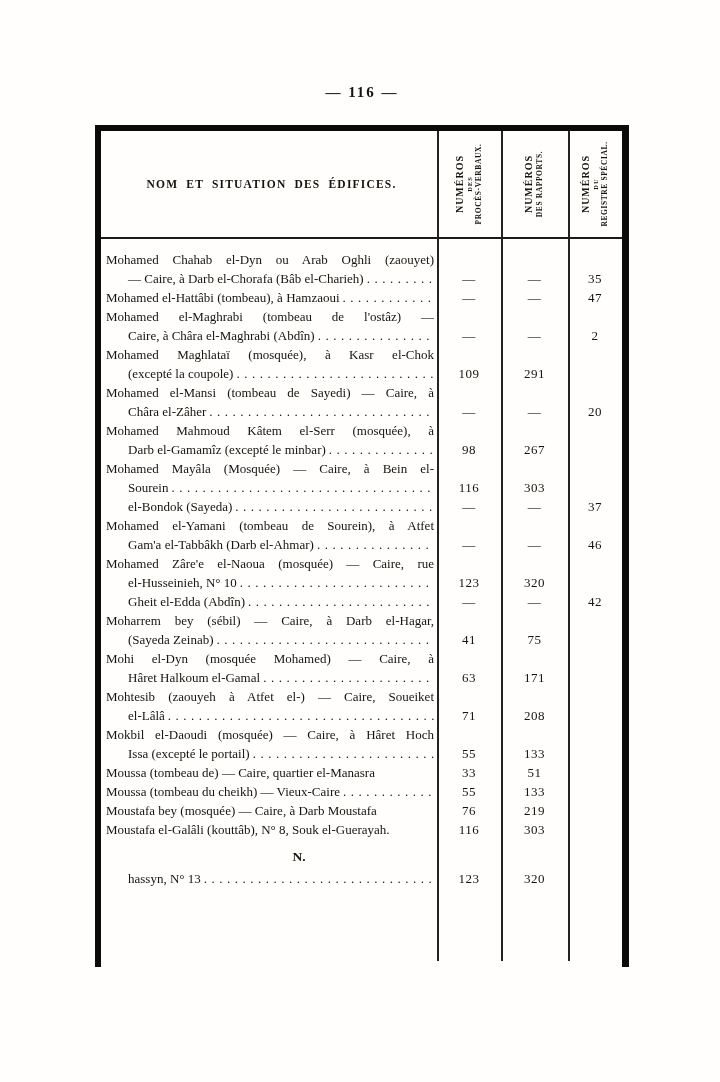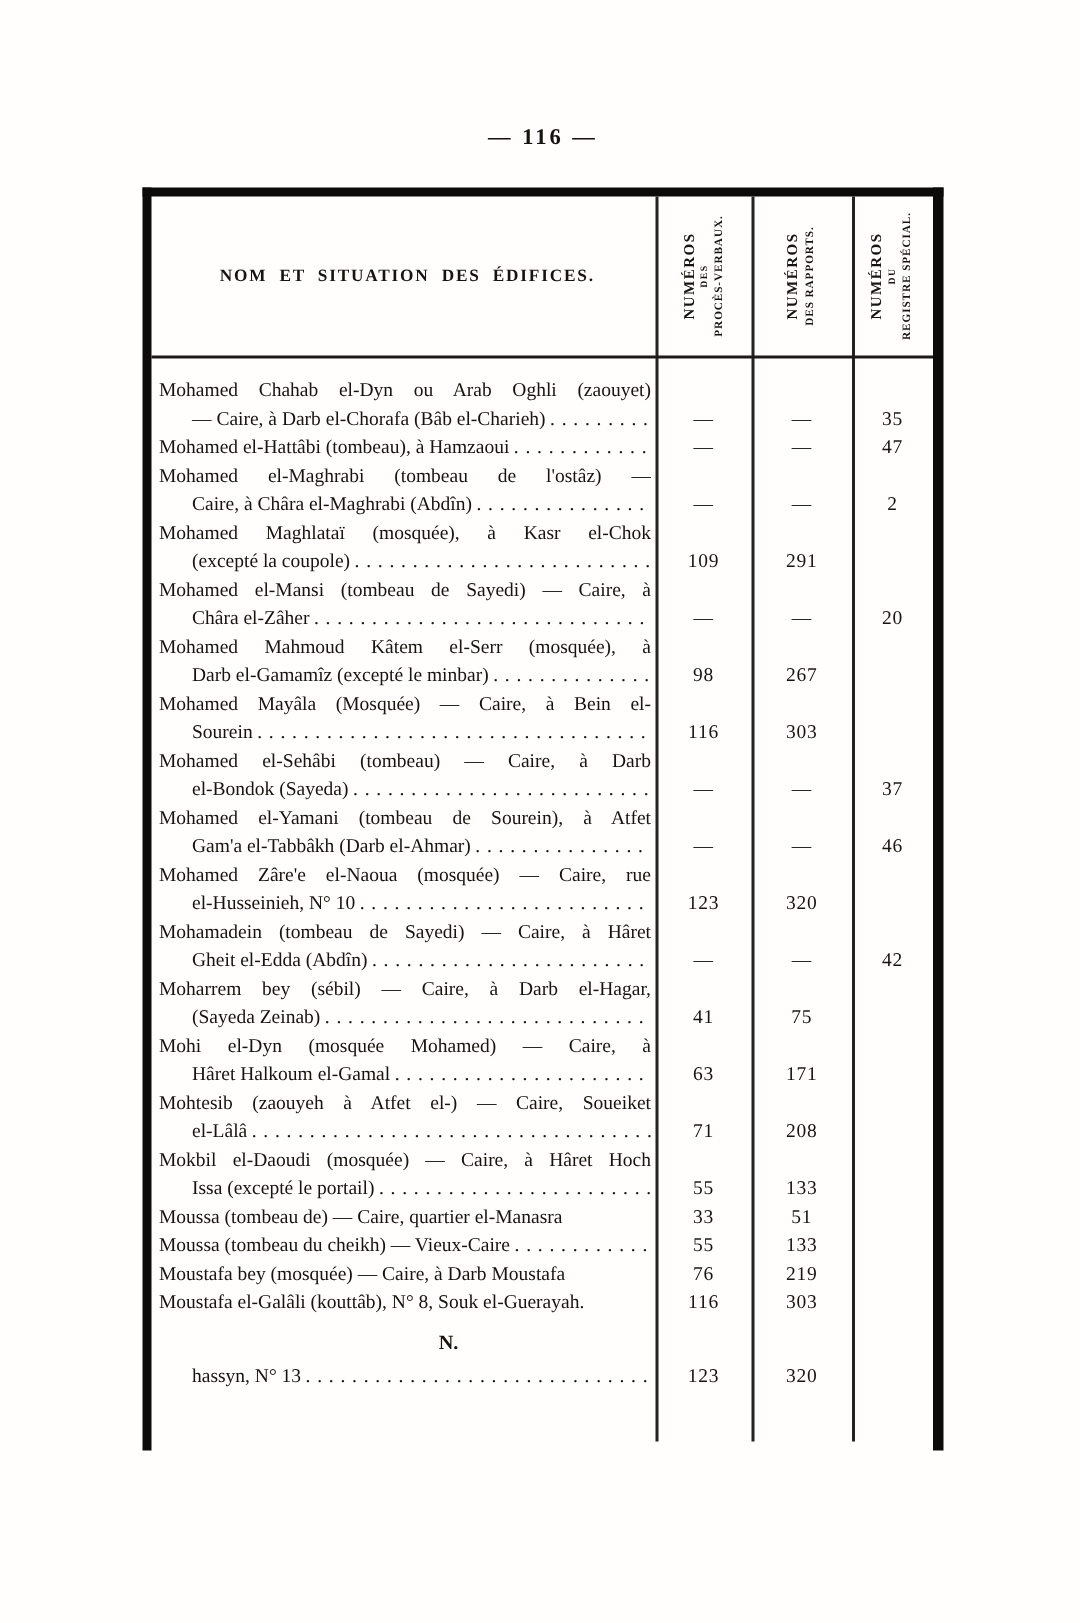--- a/index.html
+++ b/index.html
@@ -205,21 +205,20 @@
             <span class="leader">........................................................</span>
           </div>
         </div>
       <div class="cell-num pv">116</div>
       <div class="cell-num rap">303</div>
       <div class="cell-num reg"></div>
     </div>
 
     <div class="row">
       <div class="cell-name">
-          <div class="line just">Mohamed el-Sehâbi (tombeau) — Caire, à Darb</div>
           <div class="line cont lastline">
             <span class="txt">el-Bondok (Sayeda)</span>
             <span class="leader">........................................................</span>
           </div>
         </div>
       <div class="cell-num pv">—</div>
       <div class="cell-num rap">—</div>
       <div class="cell-num reg">37</div>
     </div>
 
@@ -244,21 +243,20 @@
             <span class="leader">........................................................</span>
           </div>
         </div>
       <div class="cell-num pv">123</div>
       <div class="cell-num rap">320</div>
       <div class="cell-num reg"></div>
     </div>
 
     <div class="row">
       <div class="cell-name">
-          <div class="line just">Mohamadein (tombeau de Sayedi) — Caire, à Hâret</div>
           <div class="line cont lastline">
             <span class="txt">Gheit el-Edda (Abdîn)</span>
             <span class="leader">........................................................</span>
           </div>
         </div>
       <div class="cell-num pv">—</div>
       <div class="cell-num rap">—</div>
       <div class="cell-num reg">42</div>
     </div>
 

